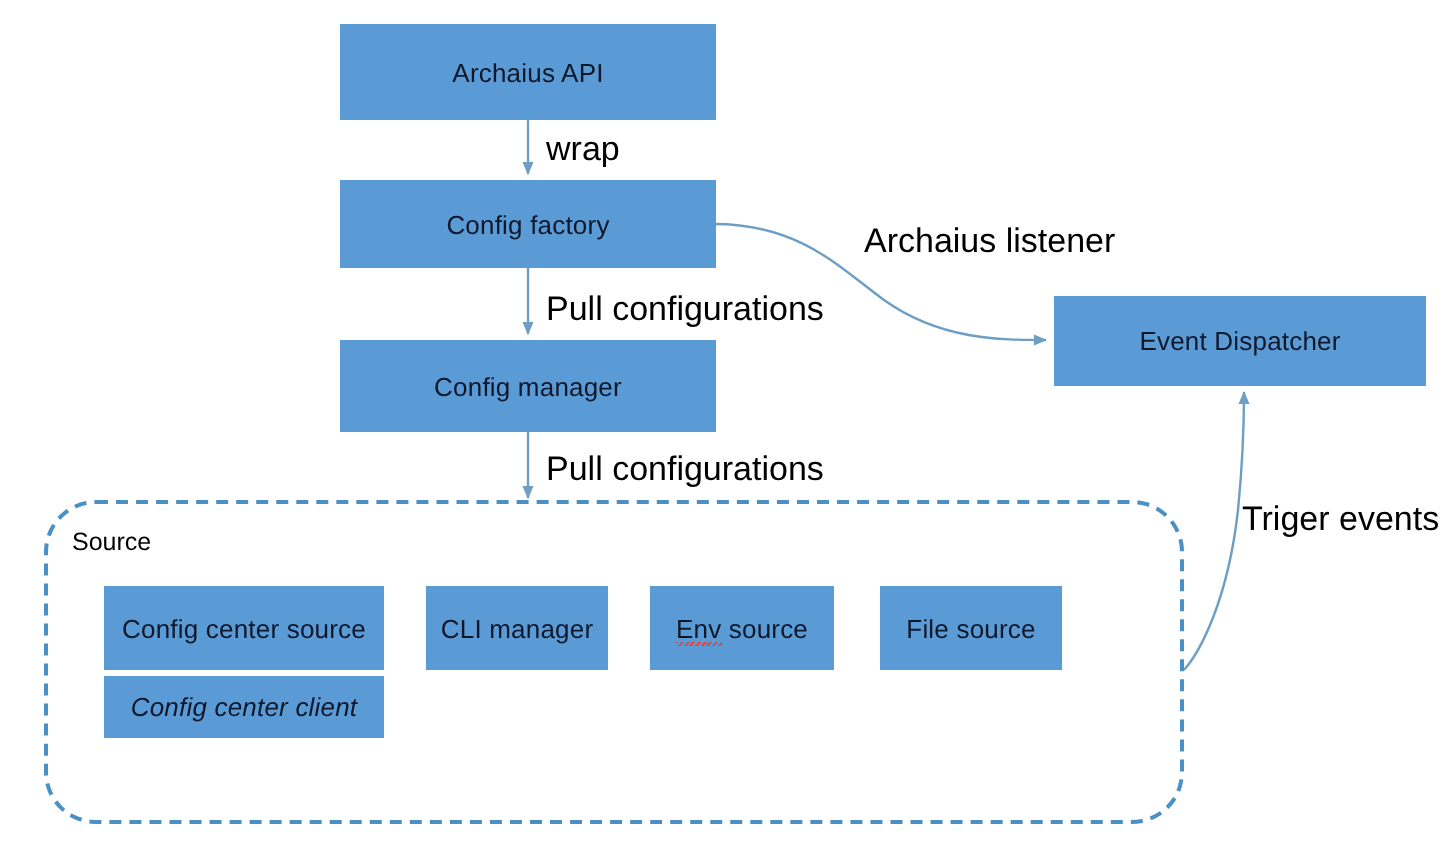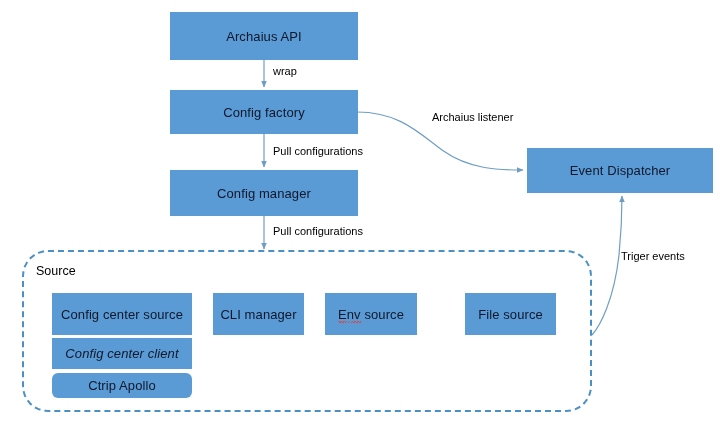--- a/index.html
+++ b/index.html
@@ -27,21 +27,21 @@
     letter-spacing: 0.1px;
     box-sizing: border-box;
     text-align: center;
   }
   .node.rounded {
     border-radius: 6px;
   }
   .edge-label {
     position: absolute;
     color: #000000;
-    font-size: 11px;
+    font-size: 17px;
     line-height: 1;
     white-space: nowrap;
   }
   .group-label {
     position: absolute;
     color: #000000;
     font-size: 12.5px;
     line-height: 1;
     white-space: nowrap;
   }
@@ -123,33 +123,30 @@
   <div class="group-label" style="left:36px; top:265px;">Source</div>
 
   <div class="node" style="left:52px; top:293px; width:140px; height:42px;">
     <span>Config center source</span>
   </div>
 
   <div class="node" style="left:52px; top:338px; width:140px; height:31px;font-style:italic;">
     <span>Config center client</span>
   </div>
 
-  <div class="node rounded" style="left:52px; top:373px; width:140px; height:25px;">
-    <span>Ctrip Apollo</span>
-  </div>
 
   <div class="node" style="left:213px; top:293px; width:91px; height:42px;">
     <span>CLI manager</span>
   </div>
 
   <div class="node" style="left:325px; top:293px; width:92px; height:42px;">
     <span><span class="spell">Env</span><span> source</span></span>
   </div>
 
-  <div class="node" style="left:440px; top:293px; width:91px; height:42px;margin-left:25px;">
+  <div class="node" style="left:440px; top:293px; width:91px; height:42px;">
     <span>File source</span>
   </div>
 
   <div class="edge-label" style="left:273px; top:66px;">wrap</div>
 
   <div class="edge-label" style="left:273px; top:146px;">Pull configurations</div>
 
   <div class="edge-label" style="left:273px; top:226px;">Pull configurations</div>
 
   <div class="edge-label" style="left:432px; top:112px;">Archaius listener</div>

